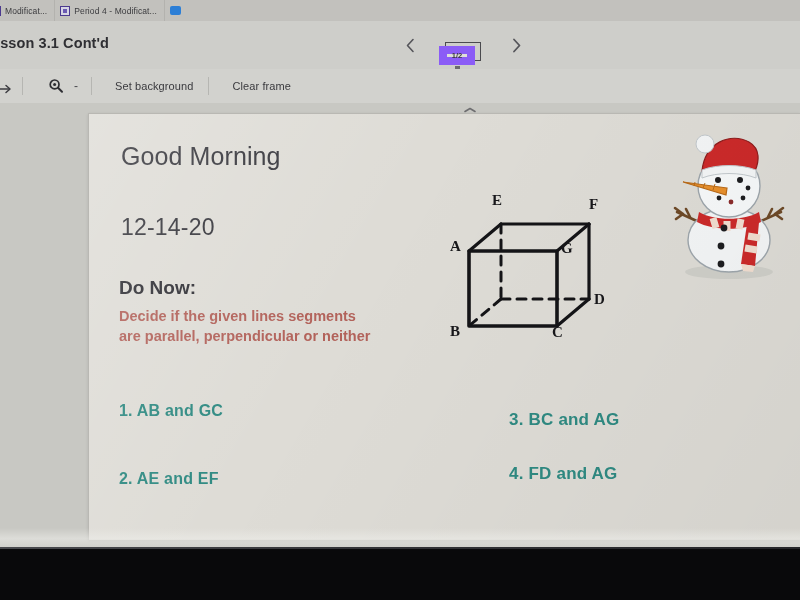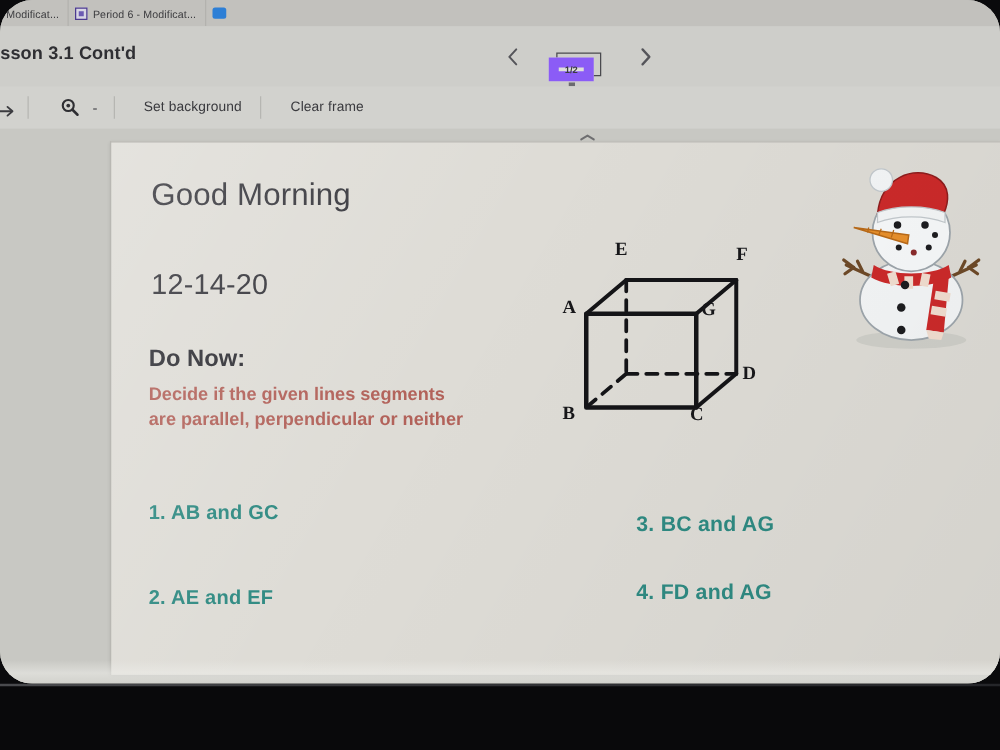--- a/index.html
+++ b/index.html
@@ -8,21 +8,20 @@
     font-family:"Liberation Sans", sans-serif;
     background:#0a0a0c;
     position:relative;
   }
 
   
   #screen {
     position:absolute; left:0; top:0; width:800px; height:547px;
     background:#c9c9c4;
     overflow:hidden;
-    border-radius:26px;
   }
 
   
   #tabstrip {
     position:absolute; left:0; top:0; width:800px; height:21px;
     background:#c2c1bd;
     display:flex; align-items:center;
     overflow:hidden;
   }
   .tab {
@@ -189,21 +188,21 @@
 
 <div id="screen">
 
   <div id="tabstrip">
     <div class="tab" style="margin-left:-14px;">
       <span class="gc-ico tab-ico"></span>
       <span class="tab-label">Modificat...</span>
     </div>
     <div class="tab">
       <span class="gc-ico tab-ico"></span>
-      <span class="tab-label">Period 6 - Modificat...</span>
+      <span class="tab-label">Period 4 - Modificat...</span>
     </div>
     <div class="tab" style="border-right:none;">
       <span class="blue-ico tab-ico"></span>
     </div>
   </div>
 
   <div id="titlerow">
     <div id="doctitle">esson 3.1 Cont'd</div>
 
     <div class="navbtn" id="prevbtn">

